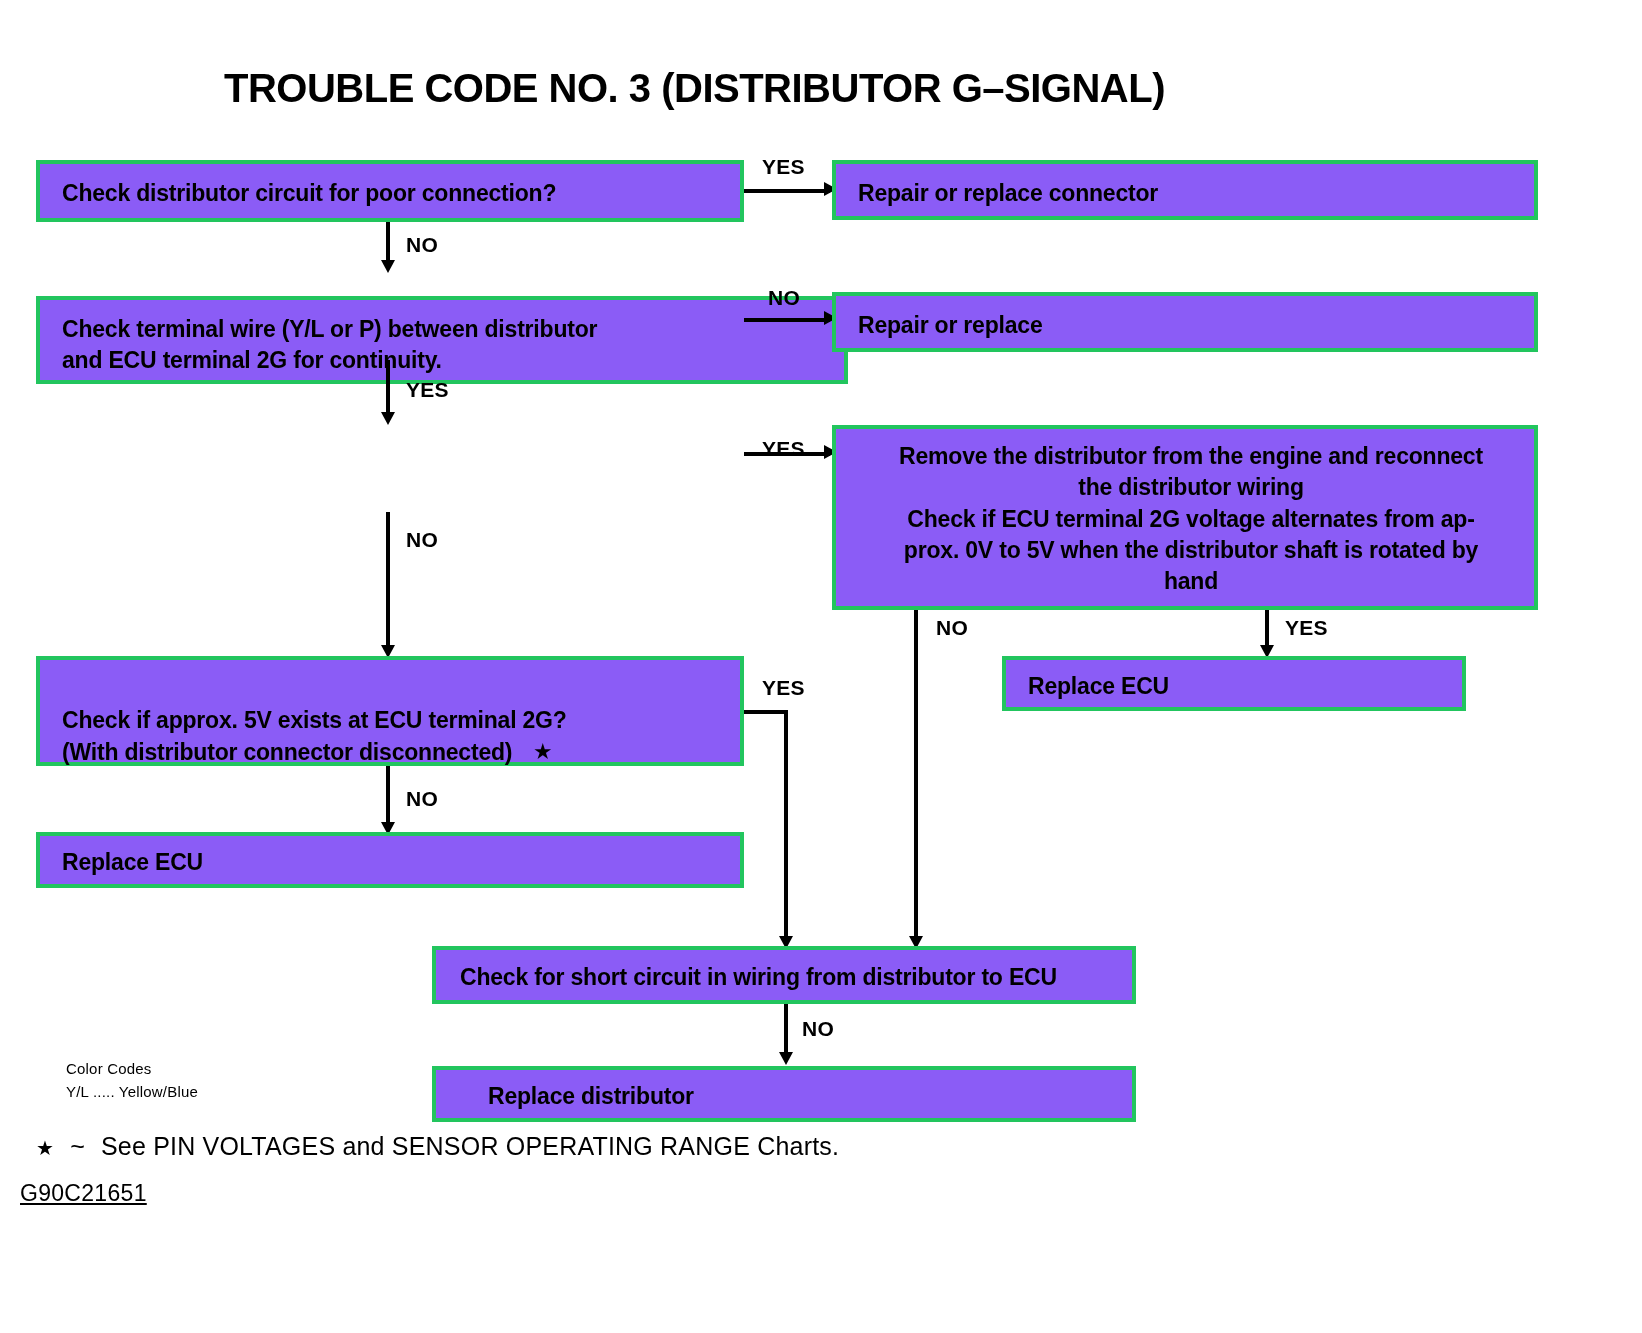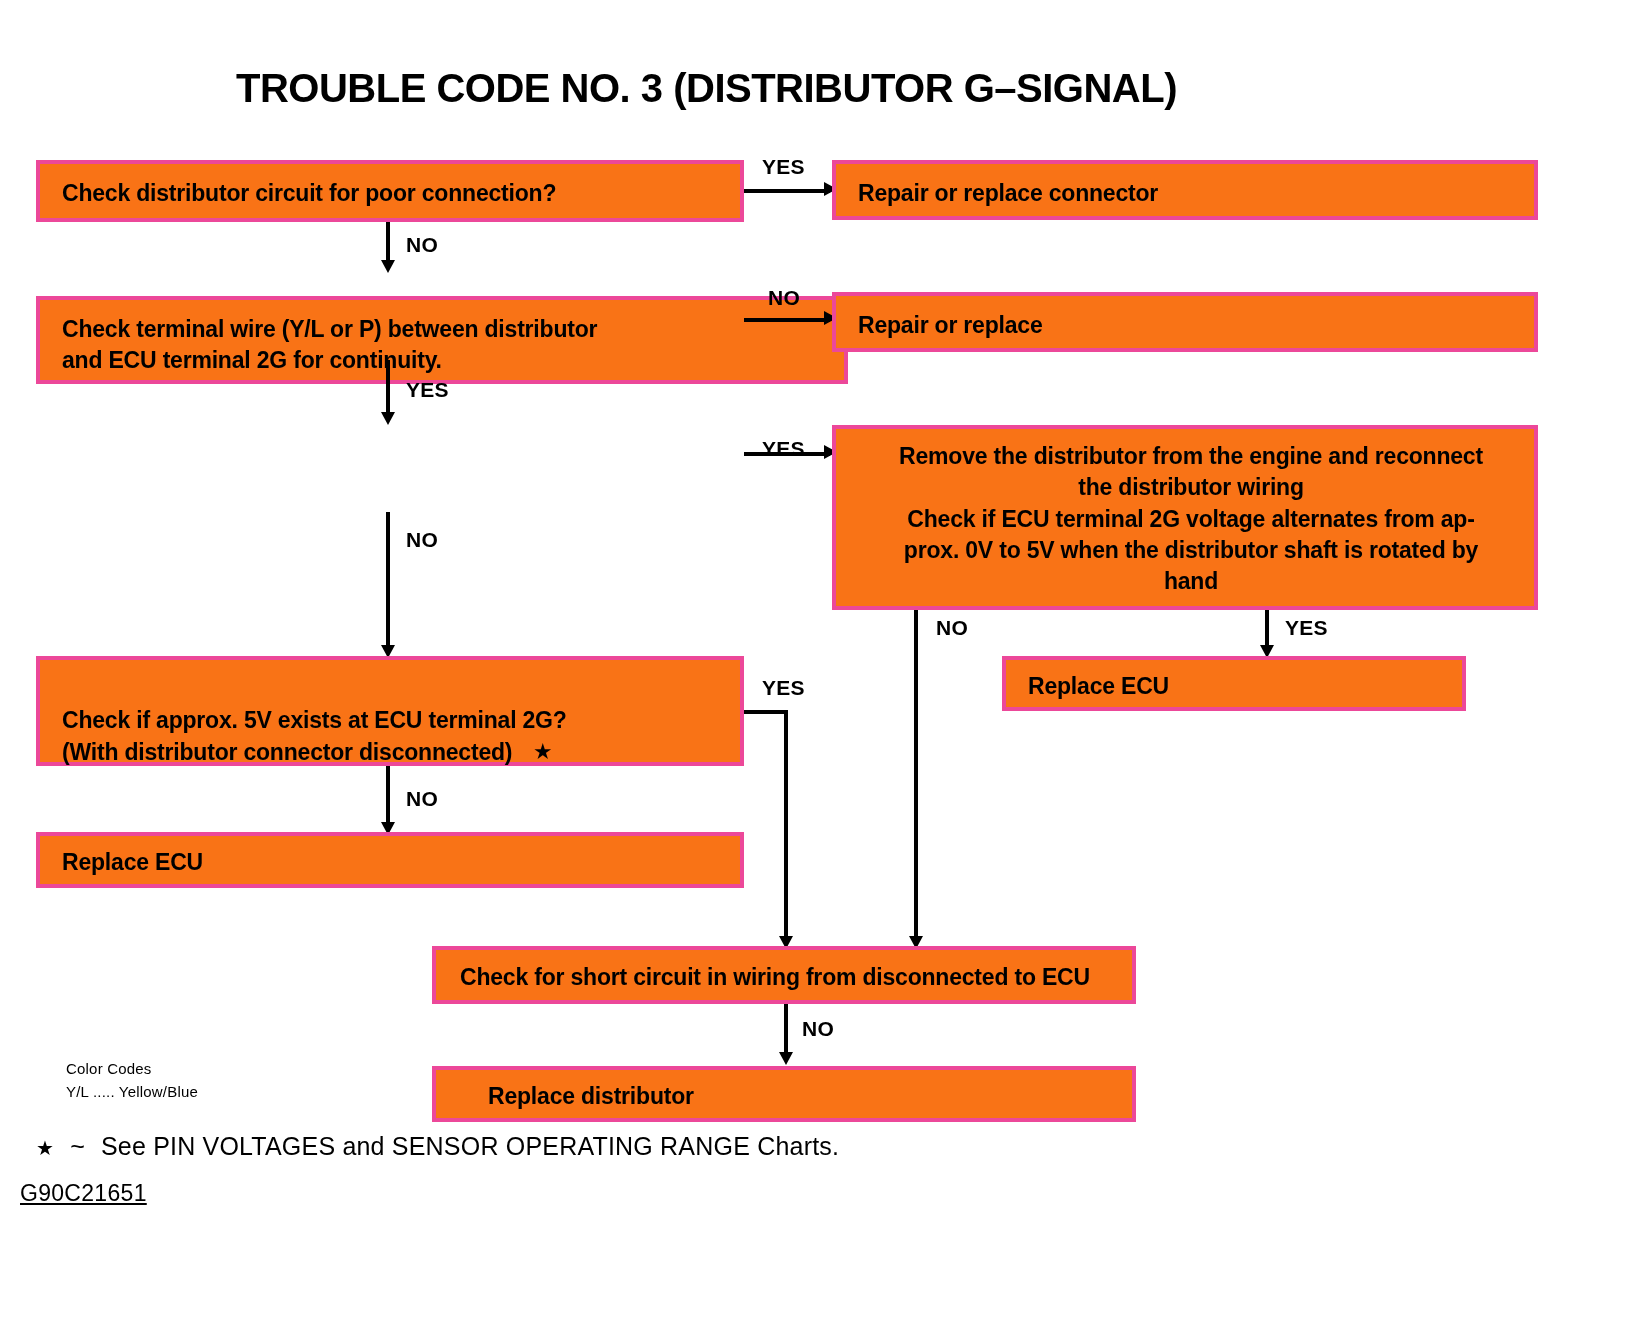--- a/index.html
+++ b/index.html
@@ -15,36 +15,36 @@
     position: relative;
     width: 1642px;
     height: 1333px;
     overflow: hidden;
     background: #ffffff;
   }
 
   
   .title {
     position: absolute;
-    left: 16px;
+    left: 4px;
     top: 66px;
     width: 1381px;
     text-align: center;
     font-size: 40px;
     font-weight: bold;
     letter-spacing: -0.5px;
     font-family: "Liberation Sans", sans-serif;
   }
 
   
   .box {
     position: absolute;
     box-sizing: border-box;
-    border: 4px solid #ec4899;
-    background: #f97316;
+    border: 4px solid #22c55e;
+    background: #8b5cf6;
   }
   .box .btext {
     position: absolute;
     left: 22px;
     top: 14px;
     right: 10px;
     font-size: 23px;
     font-weight: bold;
     line-height: 1.36;
     letter-spacing: -0.2px;
@@ -197,21 +197,21 @@
 
   <div class="vline" style="left:386px; top:766px; height:62px;"></div>
   <div class="arrow-down" style="left:381px; top:822px;"></div>
   <div class="blabel" style="left:406px; top:787px;">NO</div>
 
   <div class="box" style="left:36px; top:832px; width:708px; height:56px;">
     <div class="btext" style="top:11px;">Replace ECU</div>
   </div>
 
   <div class="box" style="left:432px; top:946px; width:704px; height:58px;">
-    <div class="btext" style="top:12px; left:24px;">Check for short circuit in wiring from disconnected to ECU</div>
+    <div class="btext" style="top:12px; left:24px;">Check for short circuit in wiring from distributor to ECU</div>
   </div>
 
   <div class="vline" style="left:784px; top:1004px; height:54px;"></div>
   <div class="arrow-down" style="left:779px; top:1052px;"></div>
   <div class="blabel" style="left:802px; top:1017px;">NO</div>
 
   <div class="box" style="left:432px; top:1066px; width:704px; height:56px;">
     <div class="btext" style="top:11px; left:24px;margin-left:28px;">Replace distributor</div>
   </div>
 

